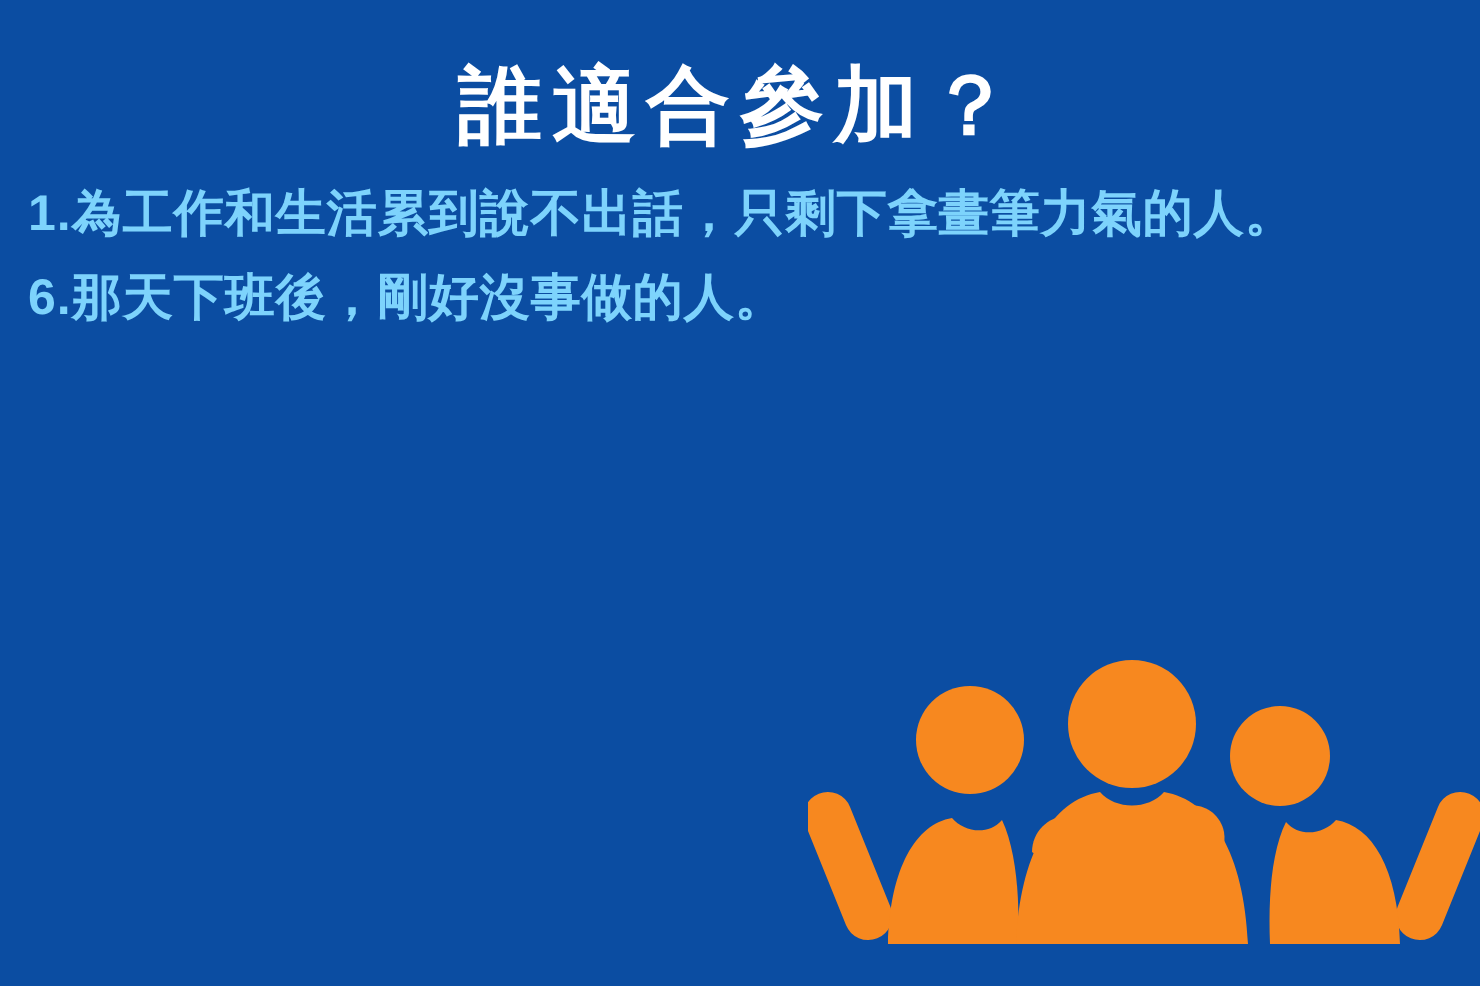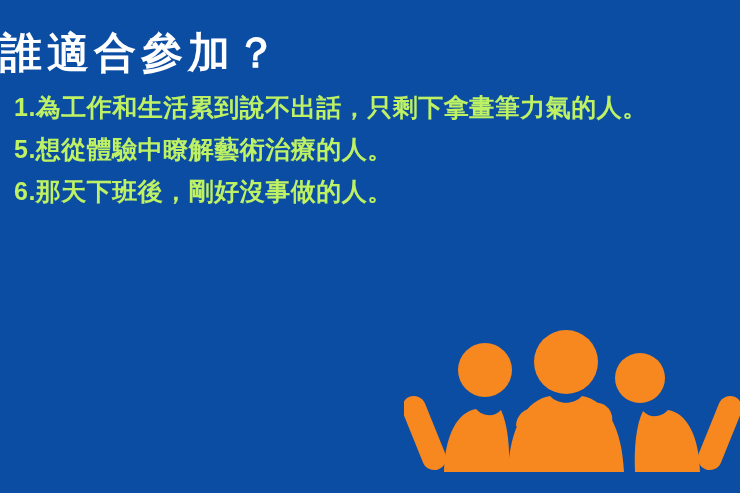--- a/index.html
+++ b/index.html
@@ -22,42 +22,42 @@
     background: #0b4da2;
     overflow: hidden;
   }
 
   
   #poster-title {
     position: absolute;
     top: 28px;
     left: 0;
     width: 740px;
-    text-align: left;
+    text-align: center;
     color: #ffffff;
     font-size: 42px;
     line-height: 50px;
     font-weight: bold;
     letter-spacing: 5px;
     white-space: nowrap;
   }
 
   
   #qualify-list {
     position: absolute;
     top: 86px;
     left: 14px;
     width: 712px;
     margin: 0;
     padding: 0;
     list-style: none;
   }
 
   .qualify-item {
-    color: #bef264;
+    color: #7dd3fc;
     font-size: 25px;
     line-height: 42px;
     font-weight: bold;
     letter-spacing: 0.5px;
     white-space: nowrap;
   }
 
   .item-number {
     display: inline;
   }
@@ -89,23 +89,20 @@
 
   <ul id="qualify-list">
 
     <li class="qualify-item">
       <span class="item-number">1.</span><span class="item-text">為工作和生活累到說不出話，只剩下拿畫筆力氣的人。</span>
     </li>
 
 
 
 
-    <li class="qualify-item">
-      <span class="item-number">5.</span><span class="item-text">想從體驗中瞭解藝術治療的人。</span>
-    </li>
 
     <li class="qualify-item">
       <span class="item-number">6.</span><span class="item-text">那天下班後，剛好沒事做的人。</span>
     </li>
 
   </ul>
 
   <div id="people-illustration">
     <svg viewBox="0 0 336 163" xmlns="http://www.w3.org/2000/svg" aria-hidden="true">
       <g id="people-group" fill="#f7881f">

